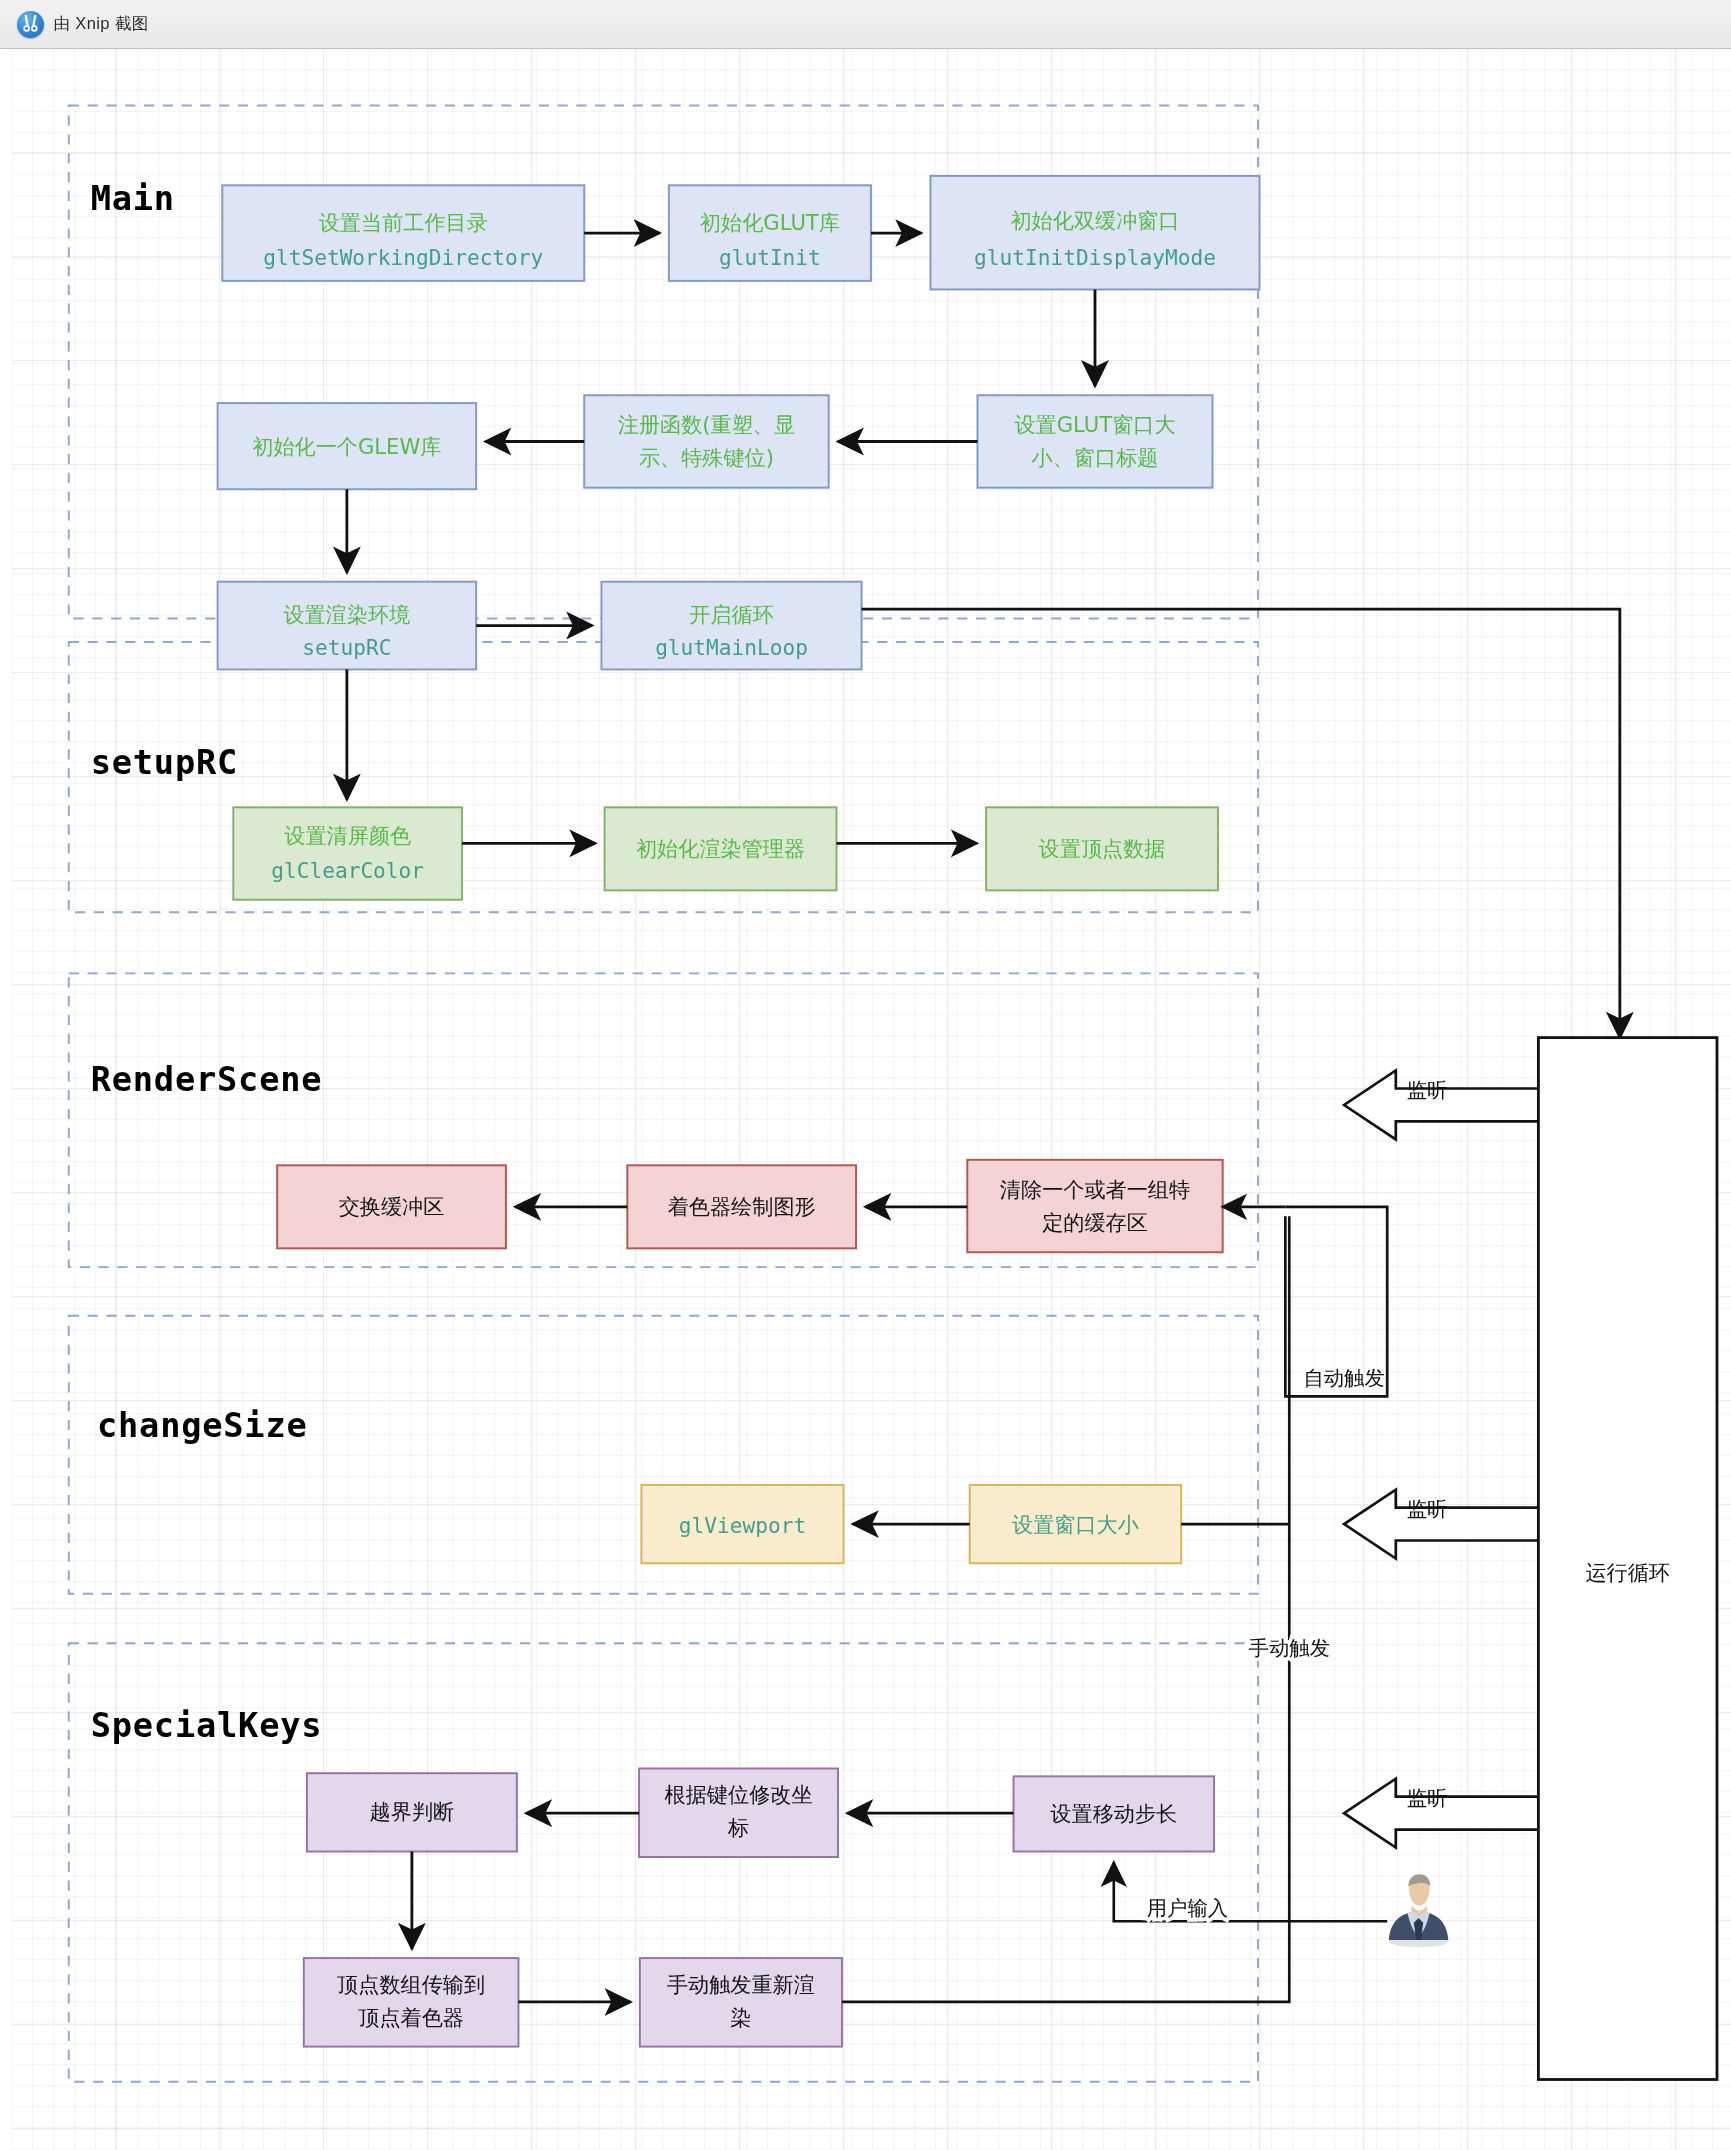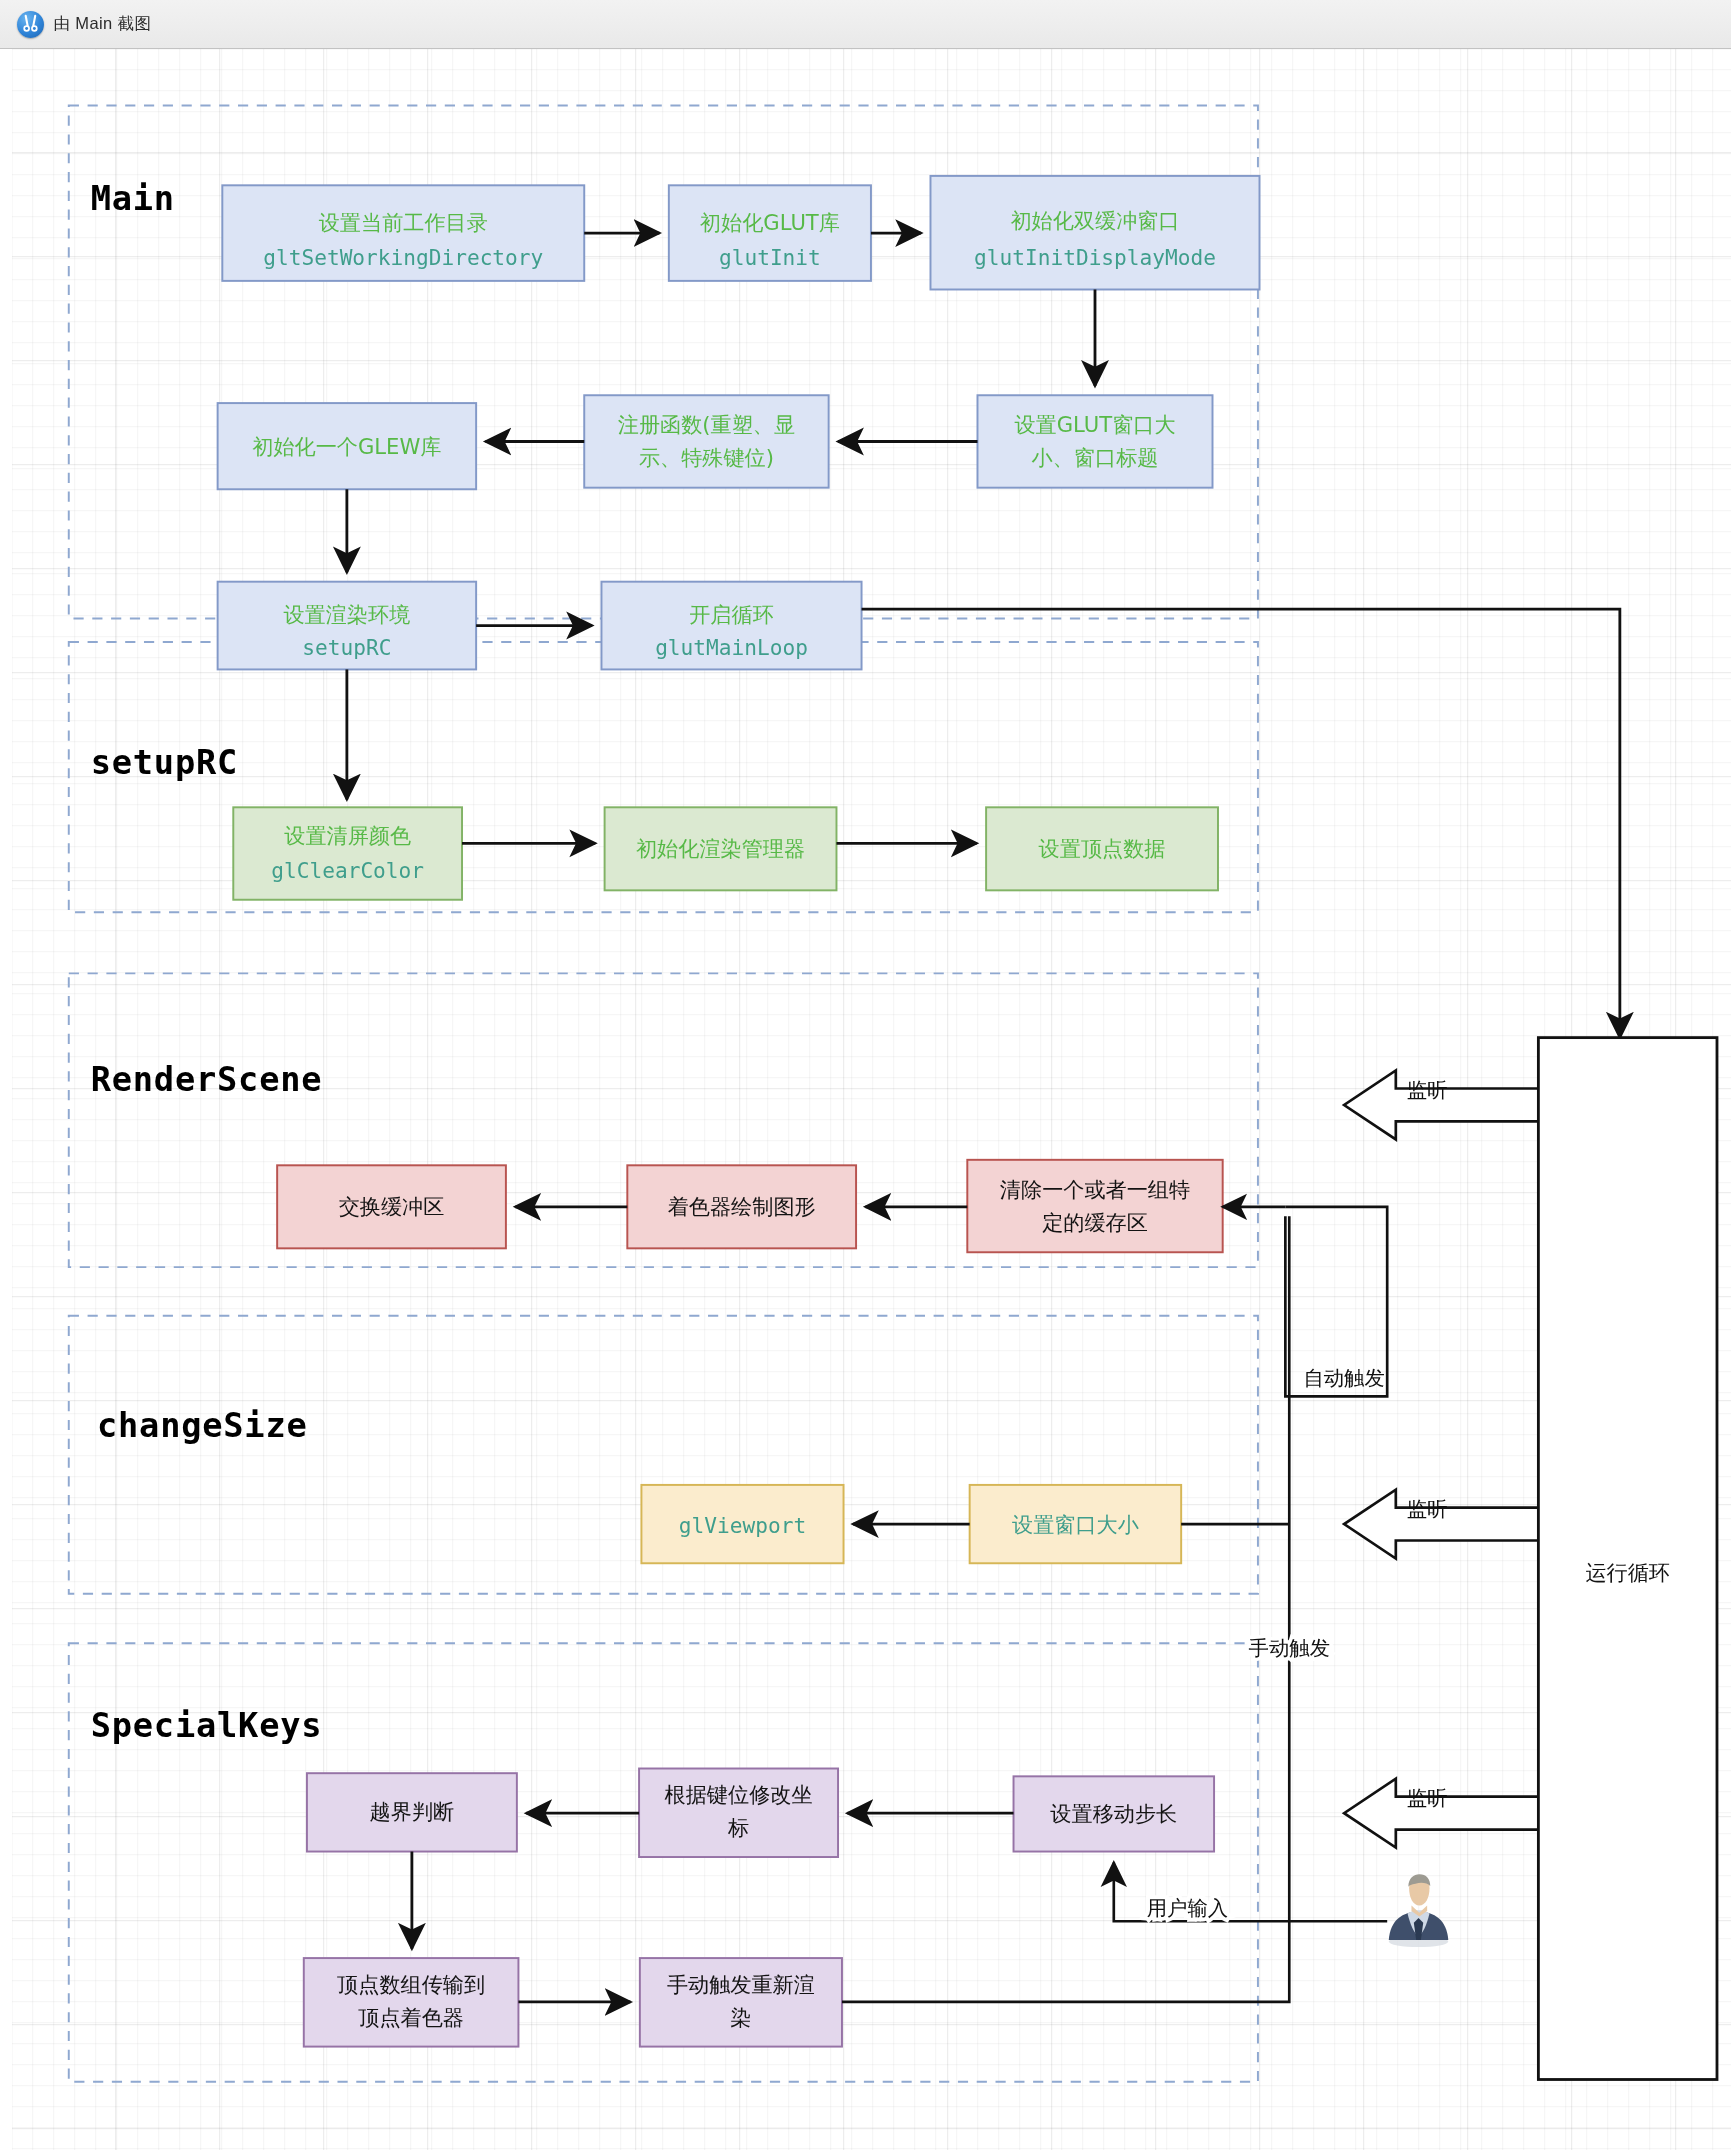--- a/index.html
+++ b/index.html
@@ -55,21 +55,21 @@
       <g fill="#ffffff">
         <circle cx="6" cy="18.5" r="4.2"></circle>
         <circle cx="16" cy="18.5" r="4.2"></circle>
         <circle cx="6" cy="18.5" r="1.9" fill="#2f84d8"></circle>
         <circle cx="16" cy="18.5" r="1.9" fill="#2f84d8"></circle>
         <rect x="4.6" y="0.5" width="2.7" height="16" rx="1.3" transform="rotate(-11 6 8)"></rect>
         <rect x="14.6" y="0.5" width="2.7" height="16" rx="1.3" transform="rotate(11 16 8)"></rect>
       </g>
     </svg>
   </div>
-  <span class="tb-text">由 Main 截图</span>
+  <span class="tb-text">由 Xnip 截图</span>
 </div>
 
 <div id="canvas">
   <div id="grid"></div>
 
   <svg id="diagram" viewBox="0 0 2210 2682" xmlns="http://www.w3.org/2000/svg">
     <defs>
       <marker id="arw" viewBox="0 0 12 12" refX="10" refY="6" markerWidth="11" markerHeight="11" orient="auto-start-reverse">
         <path d="M0,0.6 L11,6 L0,11.4 L2.6,6 Z" fill="#111"></path>
       </marker>

